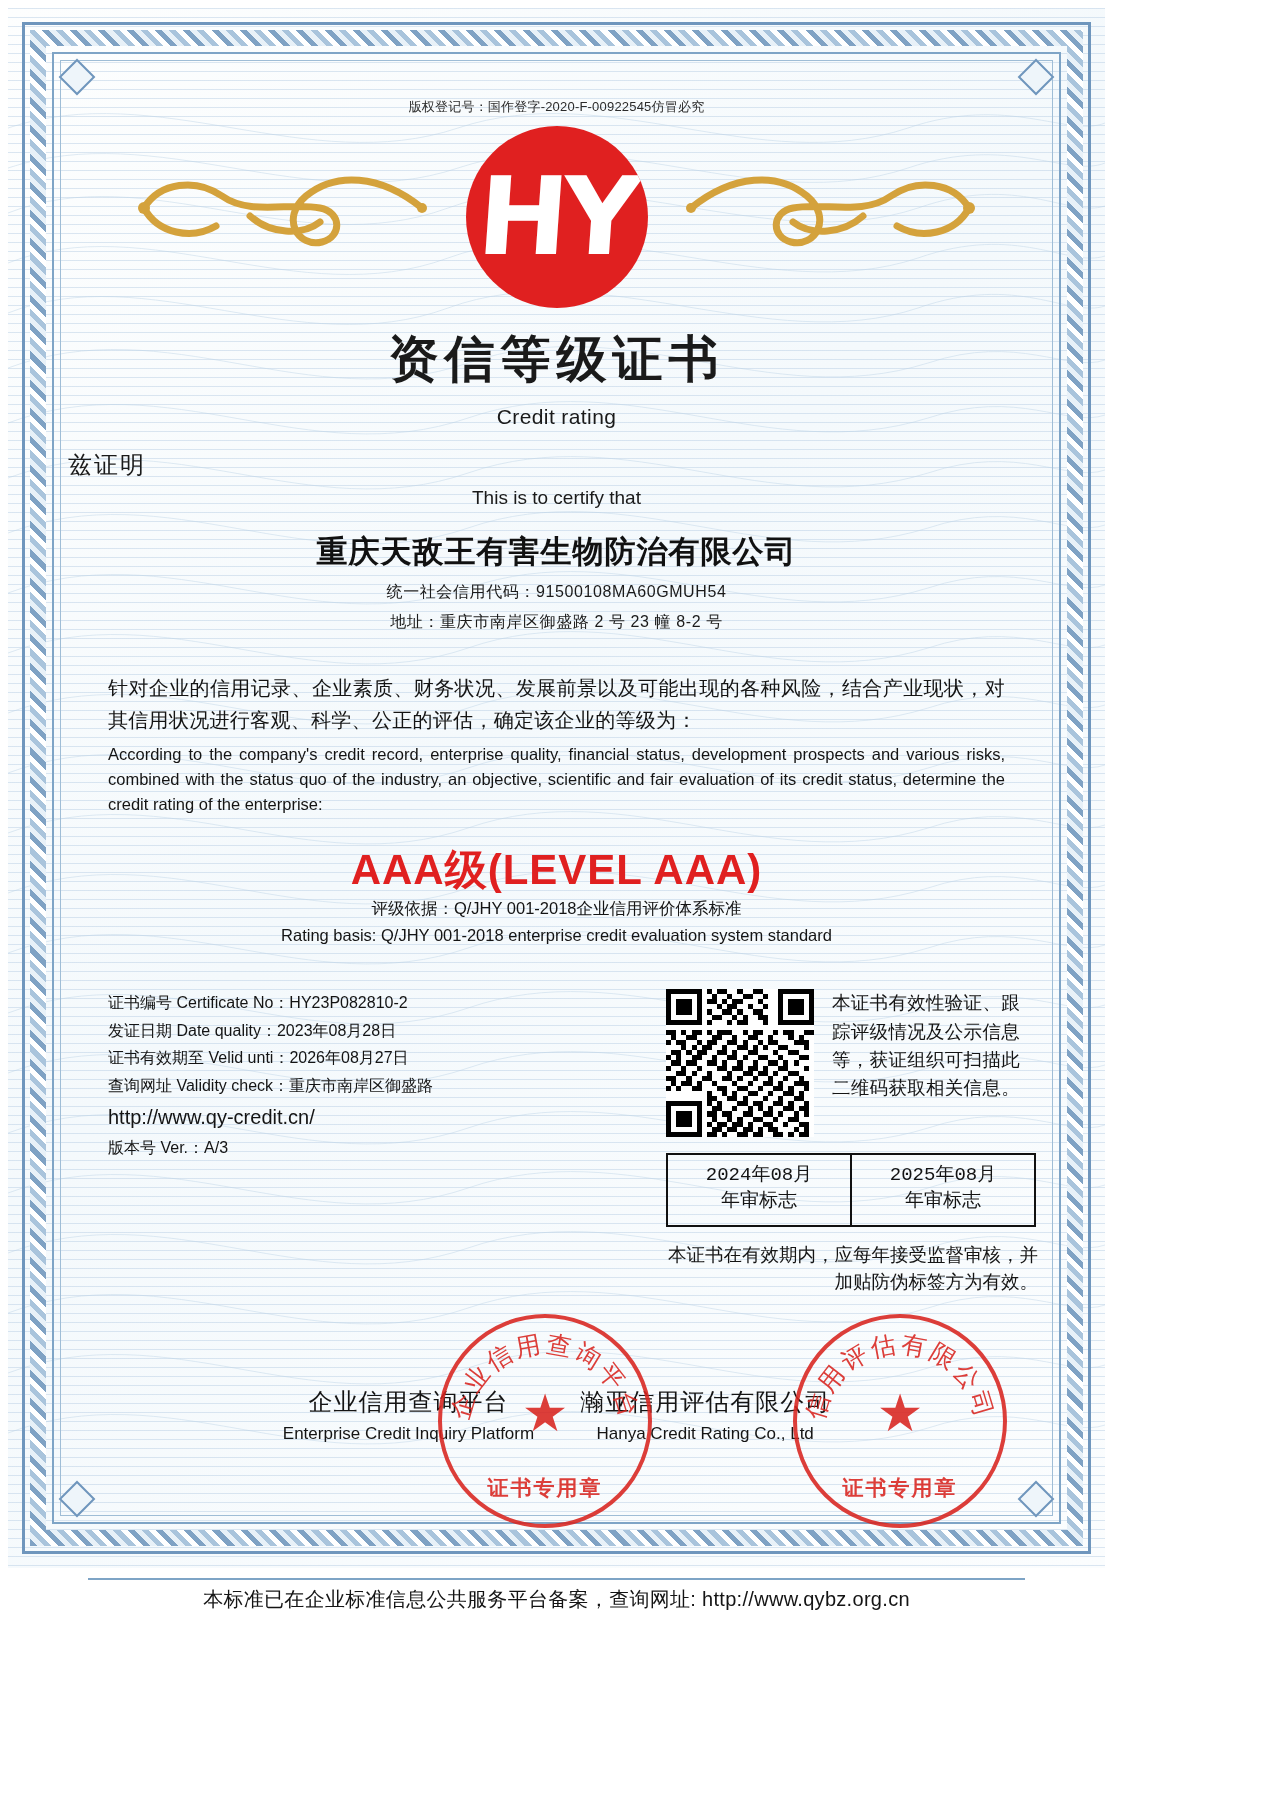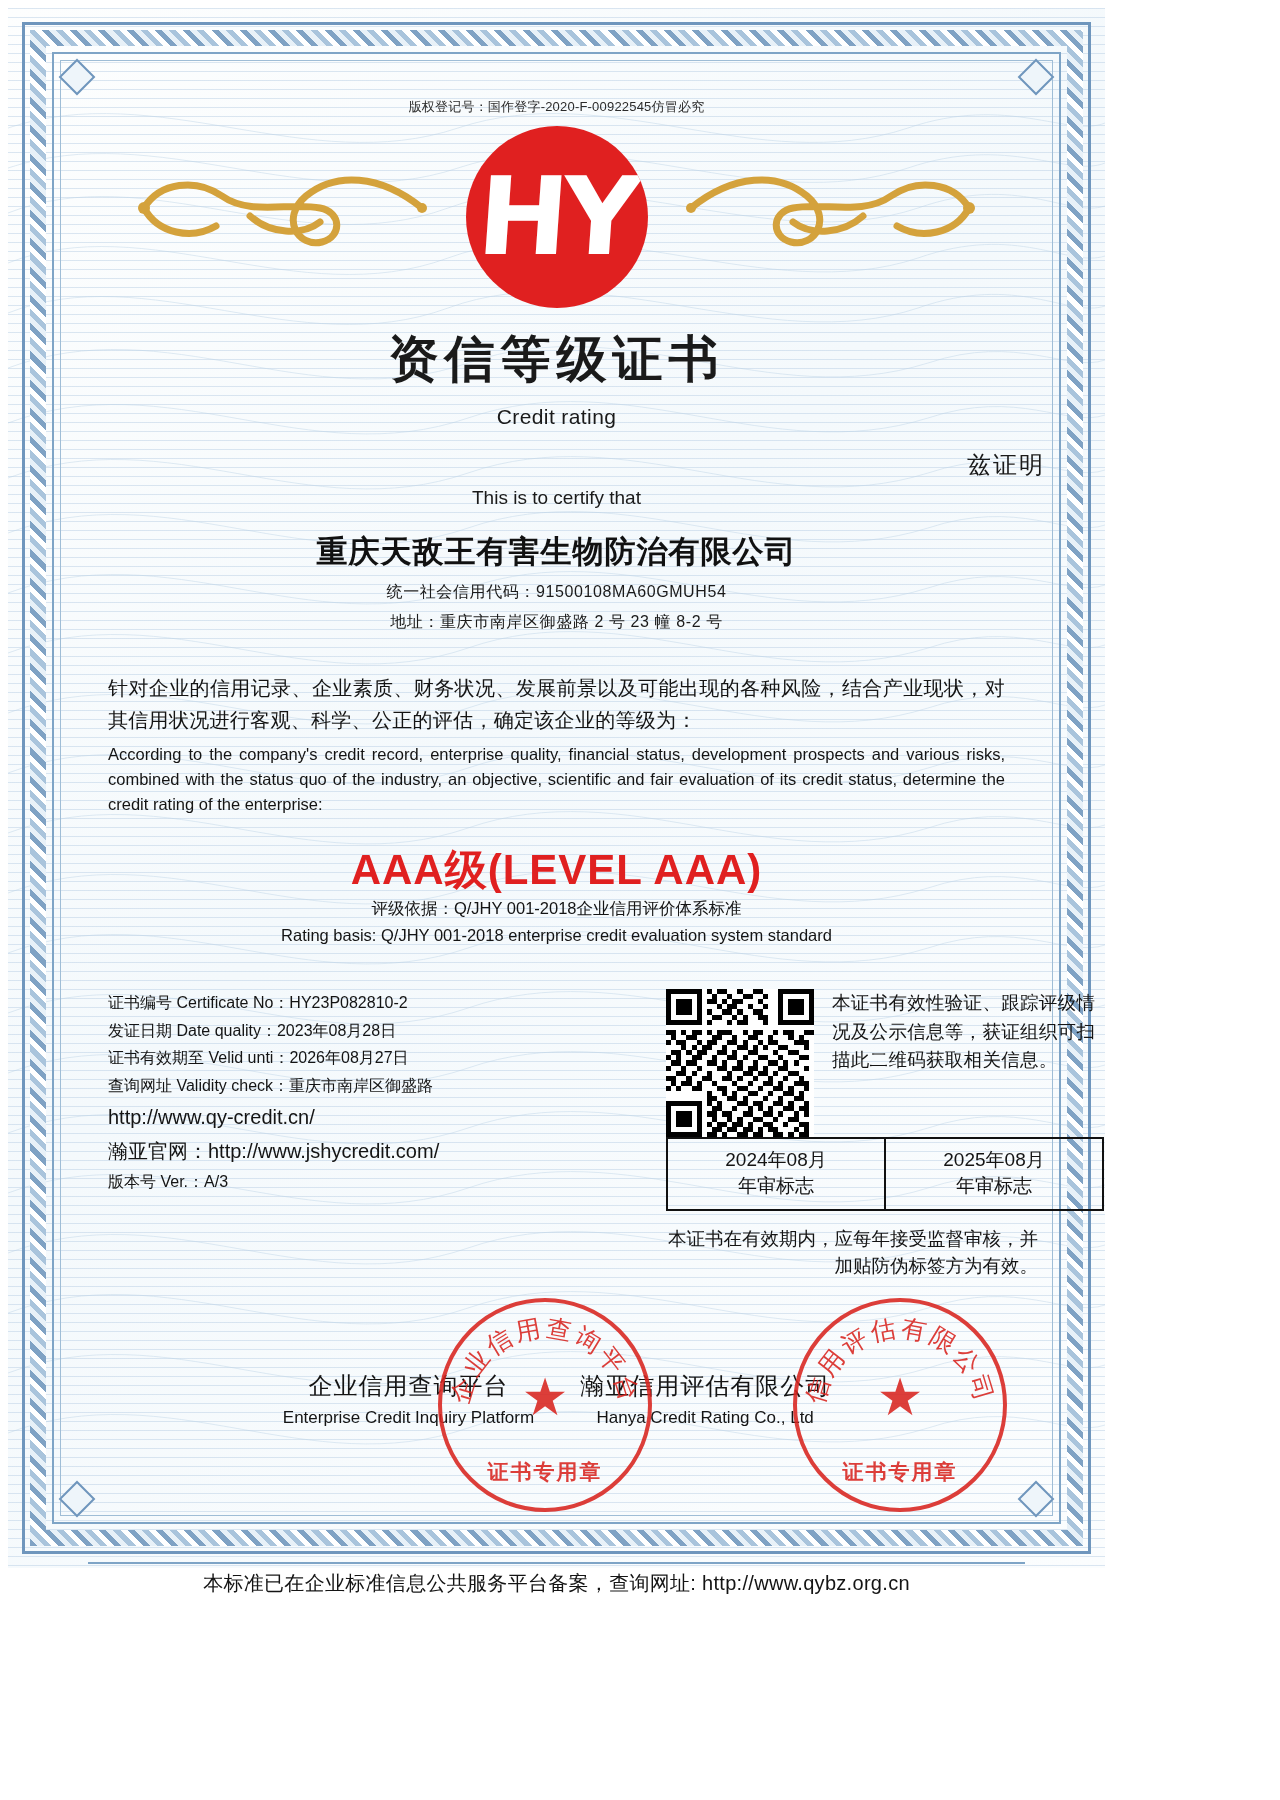--- a/index.html
+++ b/index.html
@@ -150,21 +150,21 @@
     margin-top: 6px;
   }
   .title-en {
     text-align: center;
     font-size: 21px;
     color: #1a1a1a;
     margin-top: 12px;
     letter-spacing: 0.4px;
   }
   .certify-cn {
-    text-align: right;
+    text-align: left;
     font-size: 24px;
     color: #1a1a1a;
     margin-top: 20px;
     letter-spacing: 2px;
   }
   .certify-en {
     text-align: center;
     font-size: 19px;
     color: #1a1a1a;
     margin-top: 6px;
@@ -264,23 +264,25 @@
     background: #ffffff;
   }
   .qr-note {
     font-size: 18.5px;
     line-height: 1.52;
     color: #141414;
     letter-spacing: 0.3px;
   }
   .audit-row {
     display: flex;
+    margin-top: 16px;
     border: 2px solid #111;
-    width: 438px;
+    width: 370px;
     box-sizing: border-box;
+    font-family: Liberation Mono, monospace;
   }
   .audit-cell {
     flex: 1;
     text-align: center;
     padding: 8px 4px 10px 4px;
     font-size: 19px;
     line-height: 1.35;
     color: #141414;
   }
   .audit-cell + .audit-cell {
@@ -465,21 +467,20 @@
     <div class="basis-cn">评级依据：Q/JHY 001-2018企业信用评价体系标准</div>
     <div class="basis-en">Rating basis: Q/JHY 001-2018 enterprise credit evaluation system standard</div>
 
     <div class="details-wrap">
       <div class="details-left">
         <div class="detail-line">证书编号 Certificate No：HY23P082810-2</div>
         <div class="detail-line">发证日期 Date quality：2023年08月28日</div>
         <div class="detail-line">证书有效期至 Velid unti：2026年08月27日</div>
         <div class="detail-line">查询网址 Validity check：重庆市南岸区御盛路</div>
         <div class="detail-url">http://www.qy-credit.cn/</div>
-        <div class="detail-url">瀚亚官网：http://www.jshycredit.com/</div>
         <div class="detail-line">版本号 Ver.：A/3</div>
       </div>
 
       <div class="details-right">
         <div class="qr-row">
           <svg class="qr-box" viewBox="0 0 29 29" shape-rendering="crispEdges">
             <rect width="29" height="29" fill="#ffffff"></rect>
             <g fill="#000000">
               <rect x="0" y="0" width="7" height="1"></rect>
                 <rect x="0" y="6" width="7" height="1"></rect>

